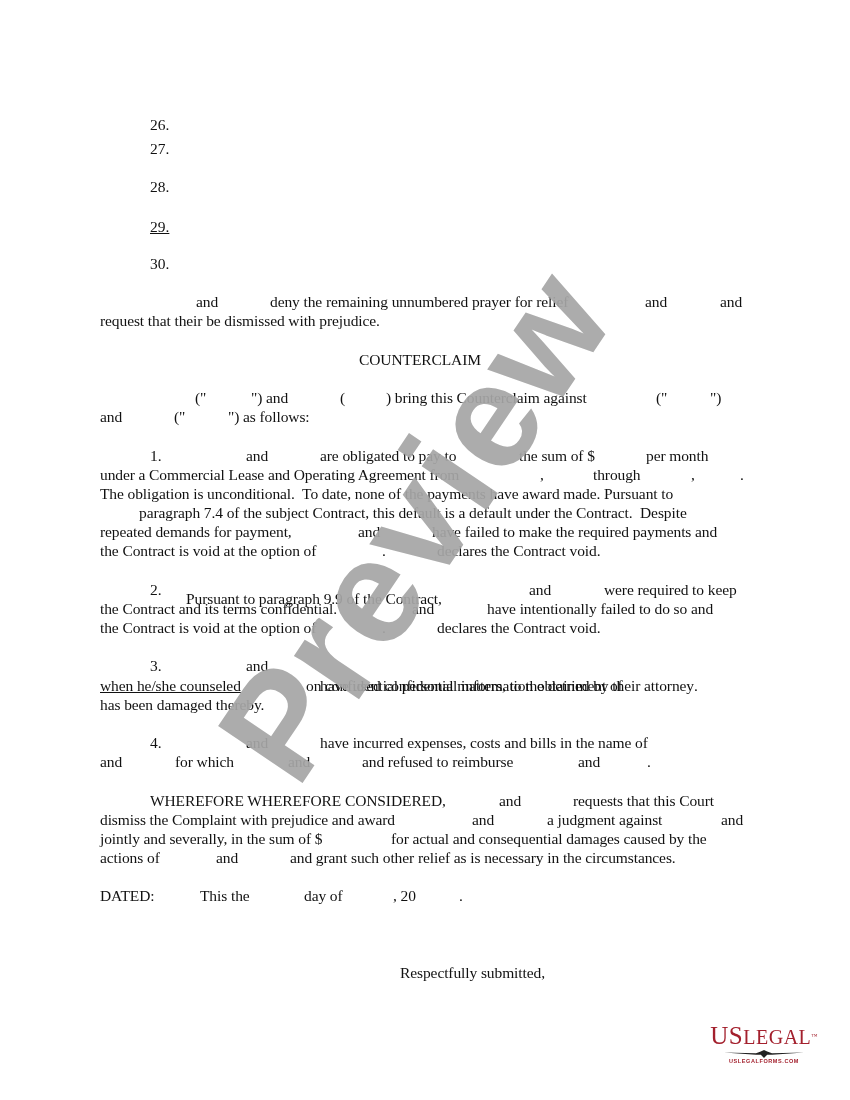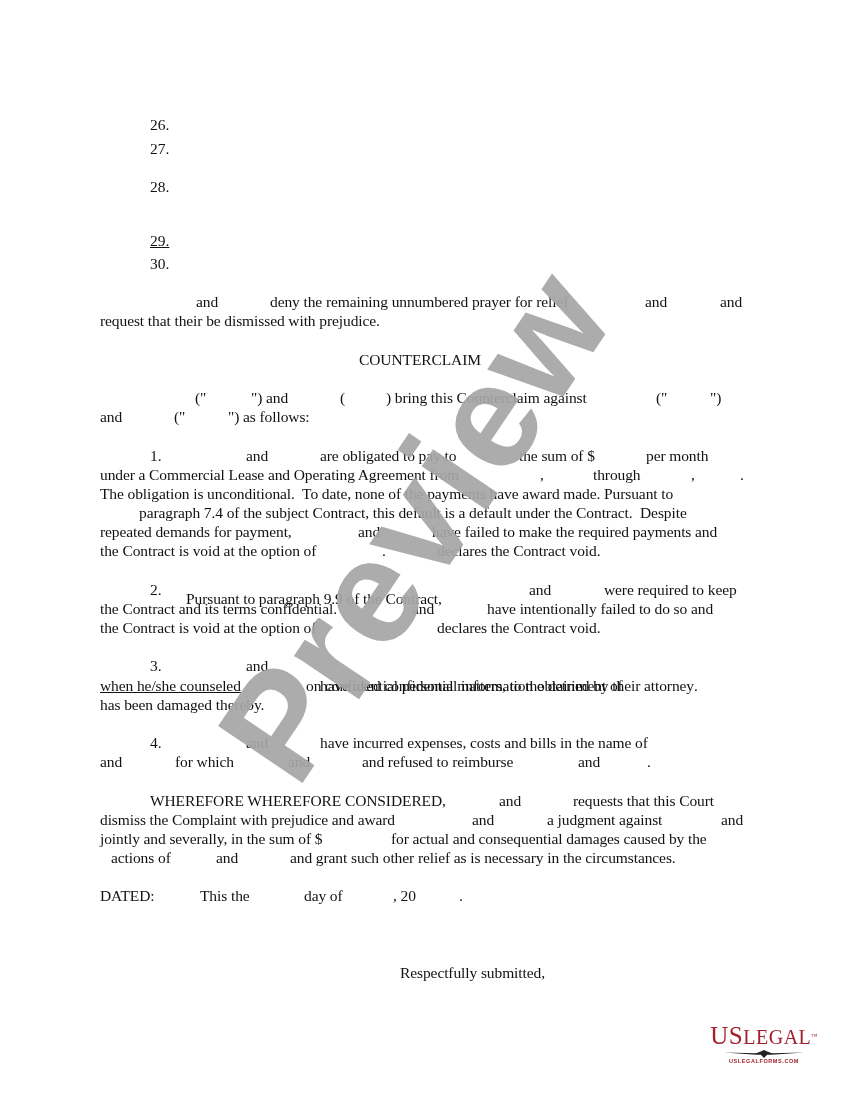--- a/index.html
+++ b/index.html
@@ -20,21 +20,21 @@
     .logo-url { font-family: "Liberation Sans", "DejaVu Sans", sans-serif; font-size: 5.5px; color: #a3202d; letter-spacing: 0.6px; font-weight: bold; }
   </style>
 </head>
 <body>
 
 <div class="page">
 
   <div class="num" style="left:150px; top:116px;">26.</div>
   <div class="num" style="left:150px; top:140px;">27.</div>
   <div class="num" style="left:150px; top:178px;">28.</div>
-  <div class="num" style="left:150px; top:232px;text-decoration:underline;">29.</div>
+  <div class="num" style="left:150px; top:218px;text-decoration:underline;">29.</div>
   <div class="num" style="left:150px; top:255px;">30.</div>
 
   <div>
     <span class="t" style="left:196px; top:292px;">and</span>
     <span class="t" style="left:270px; top:292px;">deny the remaining unnumbered prayer for relief</span>
     <span class="t" style="left:645px; top:292px;">and</span>
     <span class="t" style="left:720px; top:292px;">and</span>
     <span class="t" style="left:100px; top:311px;">request that their be dismissed with prejudice.</span>
   </div>
 
@@ -111,21 +111,21 @@
   <div>
     <span class="t" style="left:150px; top:791px;">WHEREFORE WHEREFORE CONSIDERED,</span>
     <span class="t" style="left:499px; top:791px;">and</span>
     <span class="t" style="left:573px; top:791px;">requests that this Court</span>
     <span class="t" style="left:100px; top:810px;">dismiss the Complaint with prejudice and award</span>
     <span class="t" style="left:472px; top:810px;">and</span>
     <span class="t" style="left:547px; top:810px;">a judgment against</span>
     <span class="t" style="left:721px; top:810px;">and</span>
     <span class="t" style="left:100px; top:829px;">jointly and severally, in the sum of $</span>
     <span class="t" style="left:391px; top:829px;">for actual and consequential damages caused by the</span>
-    <span class="t" style="left:111px; top:848px;text-align:right;">actions of</span>
+    <span class="t" style="left:100px; top:848px;text-align:right;">actions of</span>
     <span class="t" style="left:216px; top:848px;">and</span>
     <span class="t" style="left:290px; top:848px;">and grant such other relief as is necessary in the circumstances.</span>
   </div>
 
   <div>
     <span class="t" style="left:100px; top:886px;">DATED:</span>
     <span class="t" style="left:200px; top:886px;">This the</span>
     <span class="t" style="left:304px; top:886px;">day of</span>
     <span class="t" style="left:393px; top:886px;">, 20</span>
     <span class="t" style="left:459px; top:886px;">.</span>

